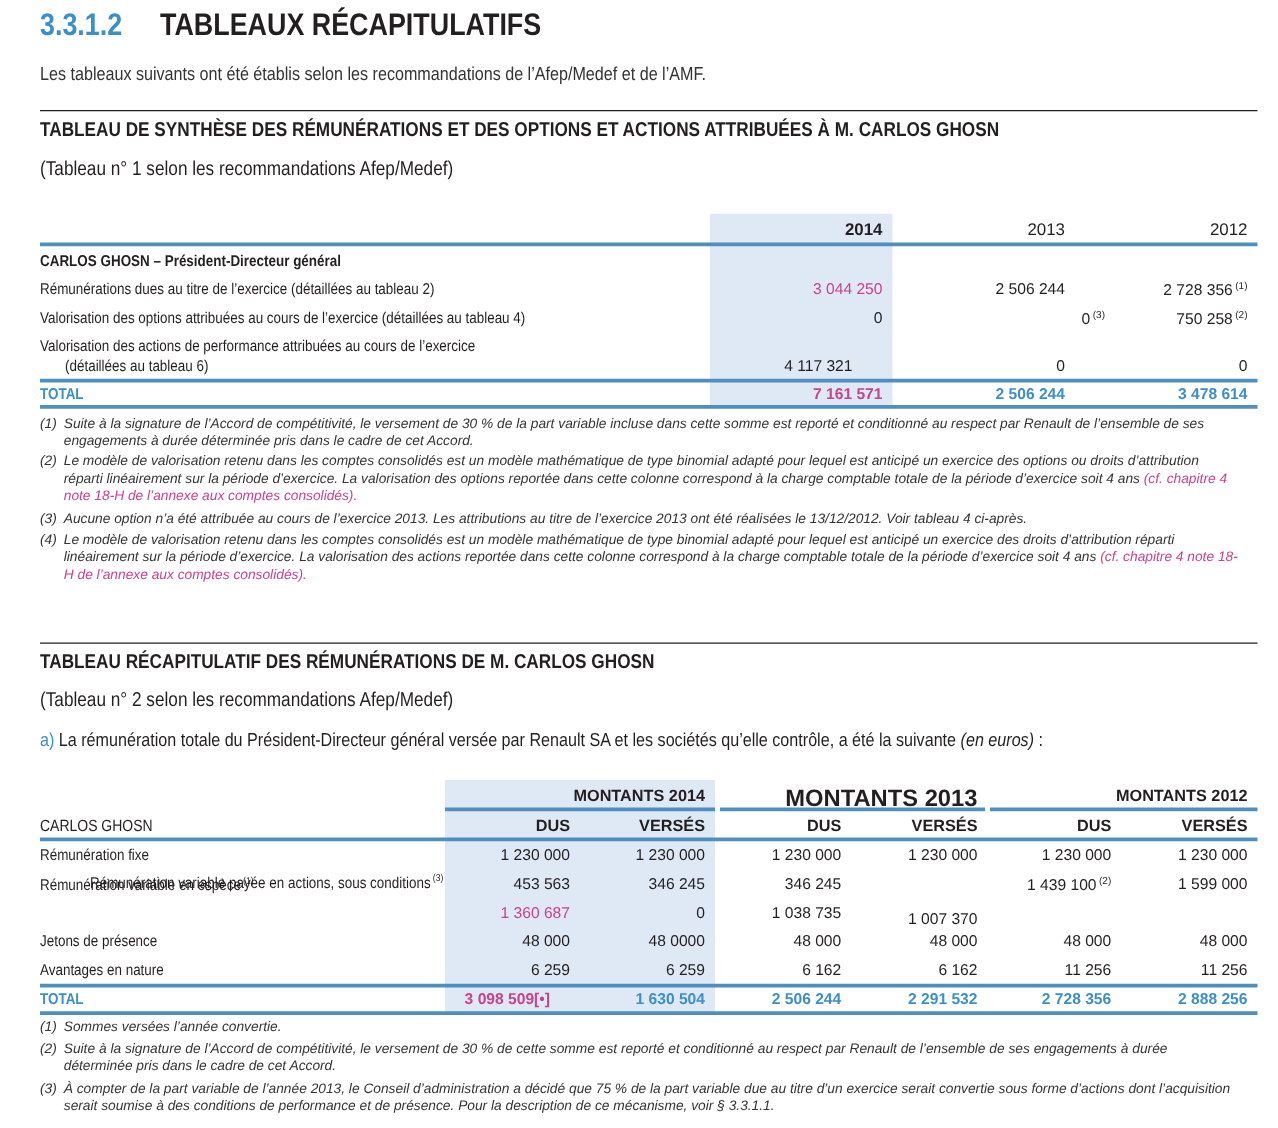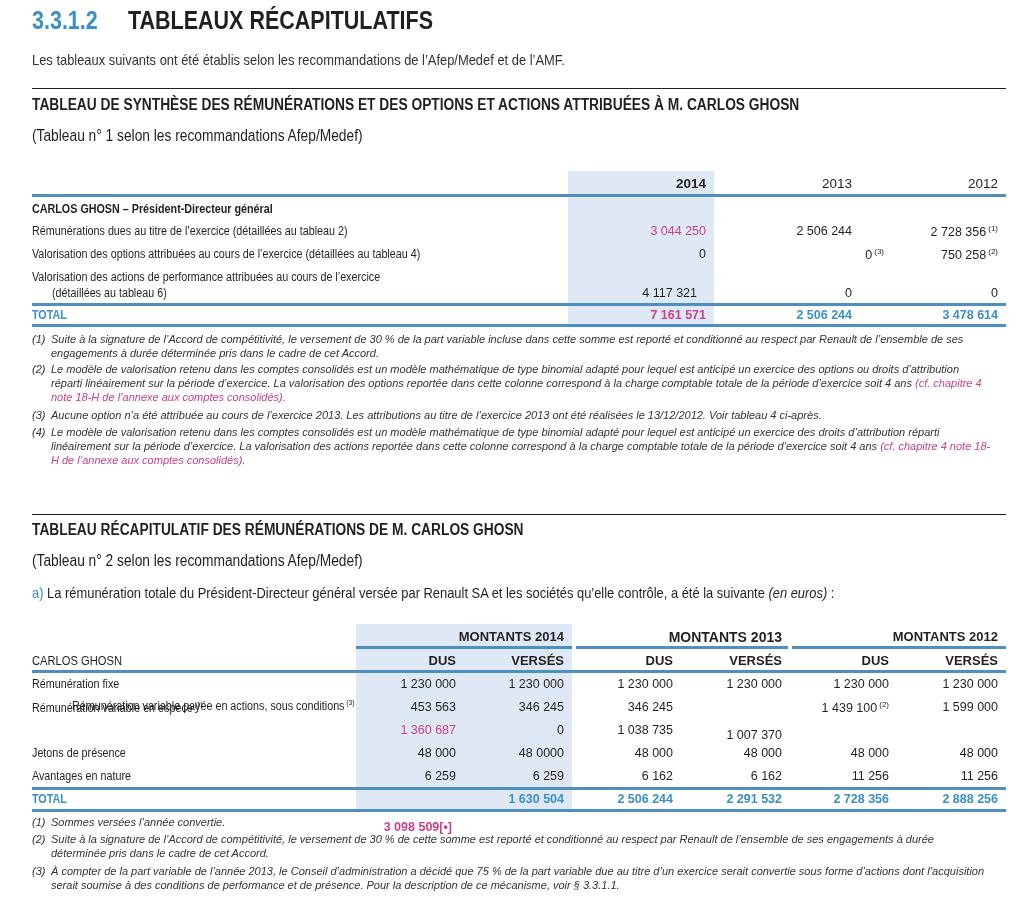--- a/index.html
+++ b/index.html
@@ -54,21 +54,21 @@
 </div>
 <div>
   <div class="cell" style="left:32px; top:247px;"><span class="cond">Valorisation des options attribuées au cours de l’exercice (détaillées au tableau 4)</span></div>
   <div class="cell r" style="left:570px; width:136px; top:247px;">0</div>
   <div class="cell r" style="left:752px; width:132px; top:247px;"><span>0</span><span class="sup">(3)</span></div>
   <div class="cell r" style="left:860px; width:138px; top:247px;"><span>750 258</span><span class="sup">(2)</span></div>
 </div>
 <div>
   <div class="cell" style="left:32px; top:270px;"><span class="cond">Valorisation des actions de performance attribuées au cours de l’exercice</span></div>
   <div class="cell" style="left:32px; top:286px;margin-left:20px;"><span class="cond">(détaillées au tableau 6)</span></div>
-  <div class="cell r" style="left:561px; width:136px; top:286px;text-align:right;">4 117 321</div>
+  <div class="cell r" style="left:546px; width:136px; top:286px;text-align:right;">4 117 321</div>
   <div class="cell r" style="left:720px; width:132px; top:286px;">0</div>
   <div class="cell r" style="left:860px; width:138px; top:286px;">0</div>
 </div>
 <div class="bline" style="left:32px; width:974px; top:303px;"></div>
 <div>
   <div class="cell b blue" style="left:32px; top:308px;"><span class="cond">TOTAL</span></div>
   <div class="cell r b pink" style="left:570px; width:136px; top:308px;">7 161 571</div>
   <div class="cell r b blue" style="left:720px; width:132px; top:308px;">2 506 244</div>
   <div class="cell r b blue" style="left:860px; width:138px; top:308px;">3 478 614</div>
 </div>
@@ -92,21 +92,21 @@
   </div>
 
 <div class="hr-black" style="top:514px;"></div>
 <div class="section-title cond" style="top:521px;">TABLEAU RÉCAPITULATIF DES RÉMUNÉRATIONS DE M. CARLOS GHOSN</div>
 <div class="section-sub cond" style="top:552px;">(Tableau n° 2 selon les recommandations Afep/Medef)</div>
 <div class="section-sub" style="top:584px; font-size:15px;"><span class="cond"><span class="blue">a)</span><span> La rémunération totale du Président-Directeur général versée par Renault SA et les sociétés qu’elle contrôle, a été la suivante </span><i>(en euros)</i><span> :</span></span></div>
 
 <div class="shade" style="left:356px; top:624px; width:216px; height:188px;"></div>
 
 <div class="cell r b" style="left:360px; width:204px; top:629px; font-size:13px;">MONTANTS 2014</div>
-<div class="cell r b" style="left:580px; width:202px; top:629px; font-size:14px;">MONTANTS 2013</div>
+<div class="cell r b" style="left:580px; width:202px; top:629px; font-size:19px;">MONTANTS 2013</div>
 <div class="cell r b" style="left:795px; width:203px; top:629px; font-size:13px;">MONTANTS 2012</div>
 <div class="bline" style="left:356px; width:216px; top:646px;"></div>
 <div class="bline" style="left:576px; width:212px; top:646px;"></div>
 <div class="bline" style="left:792px; width:214px; top:646px;"></div>
 
 <div class="cell" style="left:32px; top:653px; font-size:13px;"><span class="cond">CARLOS GHOSN</span></div>
 <div class="cell r b" style="left:360px; width:96px; top:653px; font-size:13px;">DUS</div>
 <div class="cell r b" style="left:470px; width:94px; top:653px; font-size:13px;">VERSÉS</div>
 <div class="cell r b" style="left:580px; width:93px; top:653px; font-size:13px;">DUS</div>
 <div class="cell r b" style="left:690px; width:92px; top:653px; font-size:13px;">VERSÉS</div>
@@ -155,21 +155,21 @@
   <div class="cell r" style="left:360px; width:96px; top:769px;">6 259</div>
   <div class="cell r" style="left:470px; width:94px; top:769px;">6 259</div>
   <div class="cell r" style="left:580px; width:93px; top:769px;">6 162</div>
   <div class="cell r" style="left:690px; width:92px; top:769px;">6 162</div>
   <div class="cell r" style="left:795px; width:94px; top:769px;">11 256</div>
   <div class="cell r" style="left:900px; width:98px; top:769px;">11 256</div>
 </div>
 <div class="bline" style="left:32px; width:974px; top:787px;"></div>
 <div>
   <div class="cell b blue" style="left:32px; top:792px;"><span class="cond">TOTAL</span></div>
-  <div class="cell r b pink" style="left:356px; width:96px; top:792px;margin-top:28px;">3 098 509[•]</div>
+  <div class="cell r b pink" style="left:344px; width:96px; top:792px;">3 098 509[•]</div>
   <div class="cell r b blue" style="left:470px; width:94px; top:792px;">1 630 504</div>
   <div class="cell r b blue" style="left:580px; width:93px; top:792px;">2 506 244</div>
   <div class="cell r b blue" style="left:690px; width:92px; top:792px;">2 291 532</div>
   <div class="cell r b blue" style="left:795px; width:94px; top:792px;">2 728 356</div>
   <div class="cell r b blue" style="left:900px; width:98px; top:792px;">2 888 256</div>
 </div>
 <div class="bline" style="left:32px; width:974px; top:809px;"></div>
 
 <div class="note" style="top:815px;">
     <span class="n">(1)</span>

